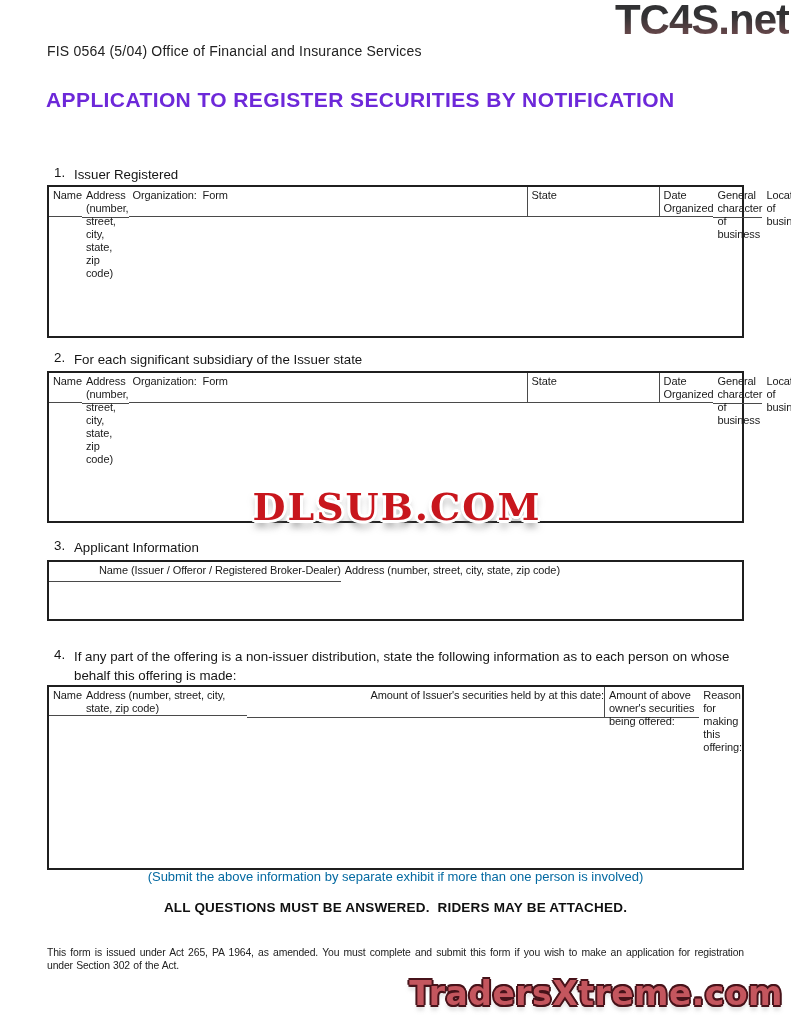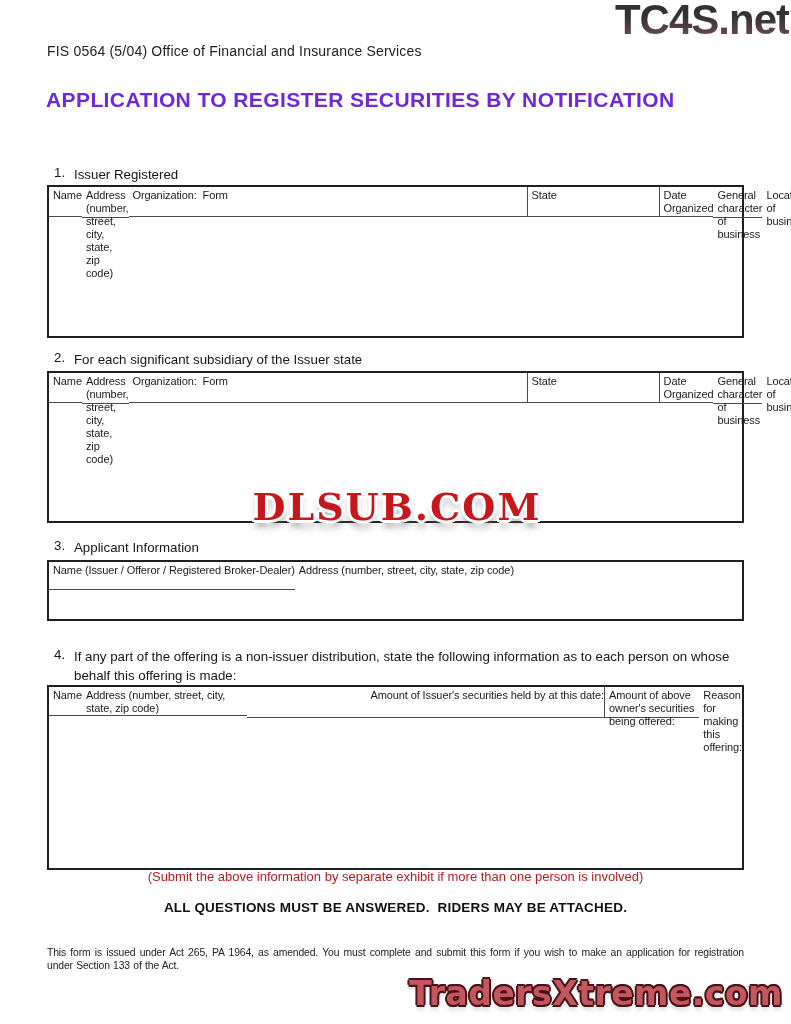--- a/index.html
+++ b/index.html
@@ -45,21 +45,21 @@
   
   .tbl{left:47px;width:697px;border:2px solid #1f1f1f;box-sizing:border-box;background:#fff;display:flex;flex-direction:row;}
   .trow{border-bottom:1px solid #4a4a4a;box-sizing:border-box;display:flex;}
   .trow:last-child{border-bottom:none;flex:1;}
   .cell{box-sizing:border-box;border-right:1px solid #4a4a4a;}
   .cell:last-child{border-right:none;flex:1;}
   .lbl{display:block;padding:2px 0 0 4px;font-size:11px;letter-spacing:-.1px;color:#1a1a1a;white-space:pre-wrap;line-height:13px;}
 
   
   .note-center{left:47px;width:697px;text-align:center;}
-  .submit-note{top:869px;font-size:13px;color:#b91c1c;}
+  .submit-note{top:869px;font-size:13px;color:#0369a1;}
   .all-questions{top:900px;font-size:13.5px;font-weight:bold;letter-spacing:.2px;white-space:pre;color:#101010;}
   .act-note{left:47px;top:946px;width:697px;font-size:10.4px;line-height:13px;text-align:justify;letter-spacing:-.15px;word-spacing:.6px;color:#222;}
 </style>
 </head>
 <body>
 
 <div class="page">
 
   <div class="abs form-number">FIS 0564 (5/04) Office of Financial and Insurance Services</div>
   <div class="abs wm-tc4s">TC4S.net</div>
@@ -141,21 +141,21 @@
     </div>
   </div>
 
   <div class="abs wm-dlsub">DLSUB.COM</div>
 
   <div class="abs sec-heading" style="top:538px;">
     <span class="num">3.</span>
     <span class="txt">Applicant Information</span>
   </div>
   <div class="abs tbl" style="top:560px;height:61px;">
-    <div class="trow" style="height:28px;">
+    <div class="trow" style="height:20px;padding-left:46px;">
       <div class="cell">
           <span class="lbl">Name (Issuer / Offeror / Registered Broker-Dealer)</span>
         </div>
     </div>
     <div class="trow">
       <div class="cell">
           <span class="lbl">Address (number, street, city, state, zip code)</span>
         </div>
     </div>
   </div>
@@ -185,17 +185,17 @@
     </div>
     <div class="trow">
       <div class="cell">
           <span class="lbl">Reason for making this offering:</span>
         </div>
     </div>
   </div>
 
   <div class="abs note-center submit-note">(Submit the above information by separate exhibit if more than one person is involved)</div>
   <div class="abs note-center all-questions">ALL QUESTIONS MUST BE ANSWERED.  RIDERS MAY BE ATTACHED.</div>
-  <div class="abs act-note">This form is issued under Act 265, PA 1964, as amended.  You must complete and submit this form if you wish to make an application for registration under Section 133 of the Act.</div>
+  <div class="abs act-note">This form is issued under Act 265, PA 1964, as amended.  You must complete and submit this form if you wish to make an application for registration under Section 302 of the Act.</div>
 
   <div class="abs wm-traders">TradersXtreme.com</div>
 
 </div>
 
 </body></html>

